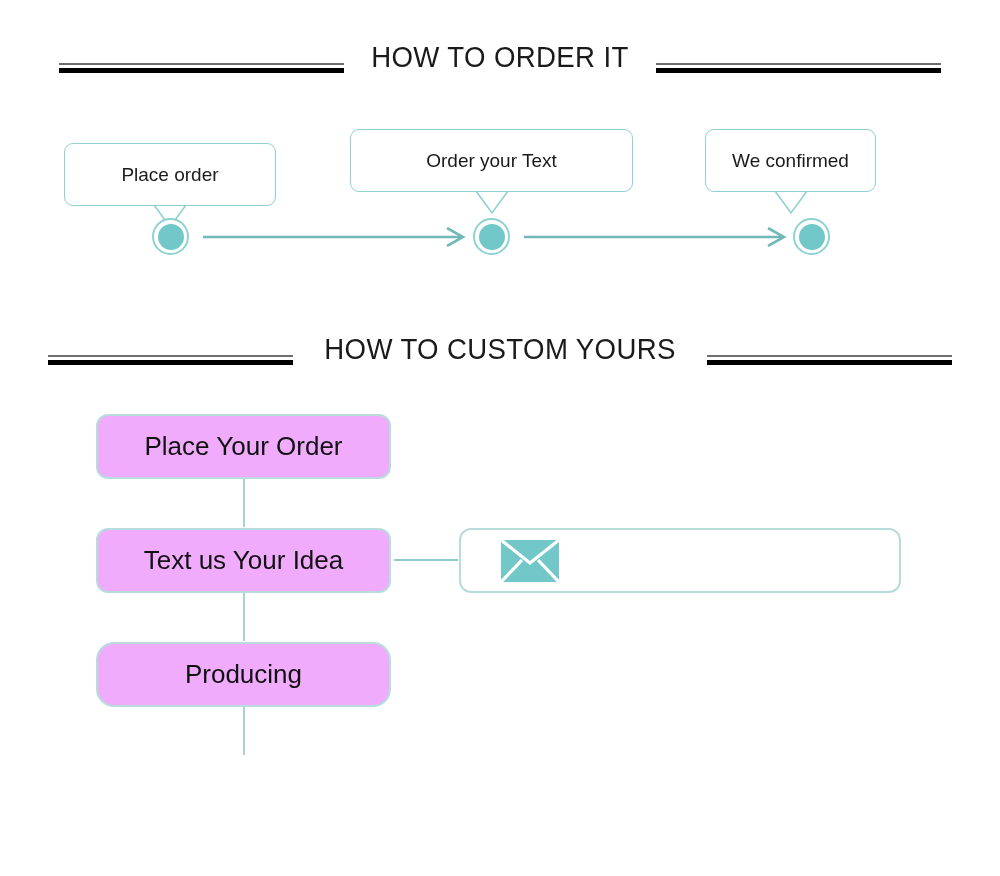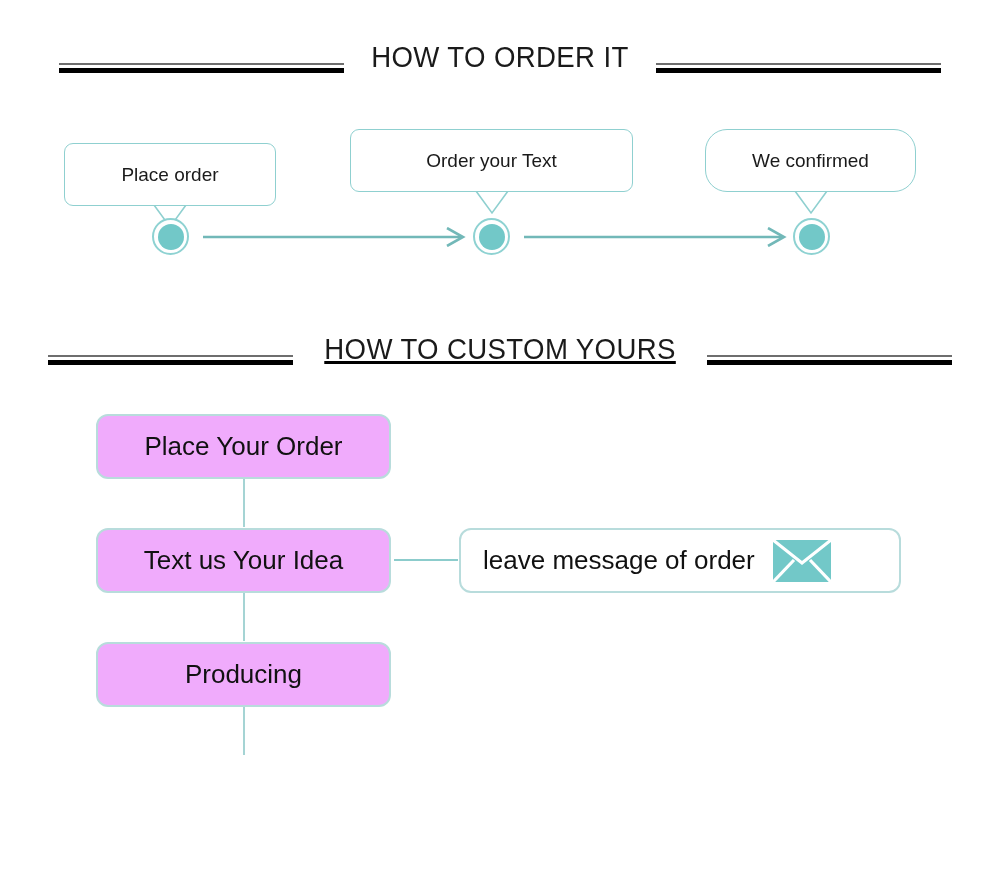--- a/index.html
+++ b/index.html
@@ -177,21 +177,21 @@
 
   <div class="bubble" style="left:350px; top:129px; width:283px;">
     <span class="bubble-label">Order your Text</span>
     <span class="bubble-tail">
       <svg width="34" height="26" viewBox="0 0 34 26">
         <path d="M1 0 L17 22 L33 0" fill="none" stroke="#8fd0d0" stroke-width="1.6"></path>
       </svg>
     </span>
   </div>
 
-  <div class="bubble" style="left:705px; top:129px; width:211px;border-radius:22px;">
+  <div class="bubble" style="left:705px; top:129px; width:171px;">
     <span class="bubble-label">We confirmed</span>
     <span class="bubble-tail">
       <svg width="34" height="26" viewBox="0 0 34 26">
         <path d="M1 0 L17 22 L33 0" fill="none" stroke="#8fd0d0" stroke-width="1.6"></path>
       </svg>
     </span>
   </div>
 
   <div class="node-circle" style="left:152px; top:218px;"></div>
   <div class="node-circle" style="left:473px; top:218px;"></div>
@@ -206,47 +206,46 @@
   <div class="flow-arrow" style="left:524px; top:227px;">
     <svg width="264" height="20" viewBox="0 0 264 20">
       <line x1="0" y1="10" x2="258" y2="10" stroke="#72b8b8" stroke-width="2.6"></line>
       <polyline points="244,1 260,10 244,19" fill="none" stroke="#72b8b8" stroke-width="2.6"></polyline>
     </svg>
   </div>
 </div>
 
 <div id="custom-flow">
 
-  <div class="section-heading" style="top:320px;text-decoration:underline;">
+  <div class="section-heading" style="top:320px;">
     <span class="rule" style="width:245px;"></span>
     <span class="heading-text">HOW TO CUSTOM YOURS</span>
     <span class="rule" style="width:245px;"></span>
   </div>
 
   <div class="v-connector" style="left:243px; top:479px; height:48px;"></div>
   <div class="v-connector" style="left:243px; top:593px; height:48px;"></div>
   <div class="v-connector" style="left:243px; top:707px; height:48px;"></div>
 
   <div class="h-connector" style="left:394px; top:559px; width:64px;"></div>
 
   <div class="step-box" style="left:96px; top:414px; width:295px;">
     <span class="step-label">Place Your Order</span>
   </div>
 
   <div class="step-box" style="left:96px; top:528px; width:295px;">
     <span class="step-label">Text us Your Idea</span>
   </div>
 
-  <div class="step-box" style="left:96px; top:642px; width:295px;">
+  <div class="step-box" style="left:96px; top:642px; width:295px;border-radius:18px;">
     <span class="step-label">Producing</span>
   </div>
 
 
   <div class="side-box" style="left:459px; top:528px; width:442px;">
-    <span class="side-label">leave message of order</span>
     <span class="envelope-icon">
       <svg width="58" height="42" viewBox="0 0 58 42">
         <rect x="0" y="0" width="58" height="42" fill="#72c8c8"></rect>
         <polyline points="0,0 29,23 58,0" fill="none" stroke="#ffffff" stroke-width="3.2"></polyline>
         <line x1="0" y1="42" x2="21" y2="20" stroke="#ffffff" stroke-width="3.2"></line>
         <line x1="58" y1="42" x2="37" y2="20" stroke="#ffffff" stroke-width="3.2"></line>
       </svg>
     </span>
   </div>
 </div>

